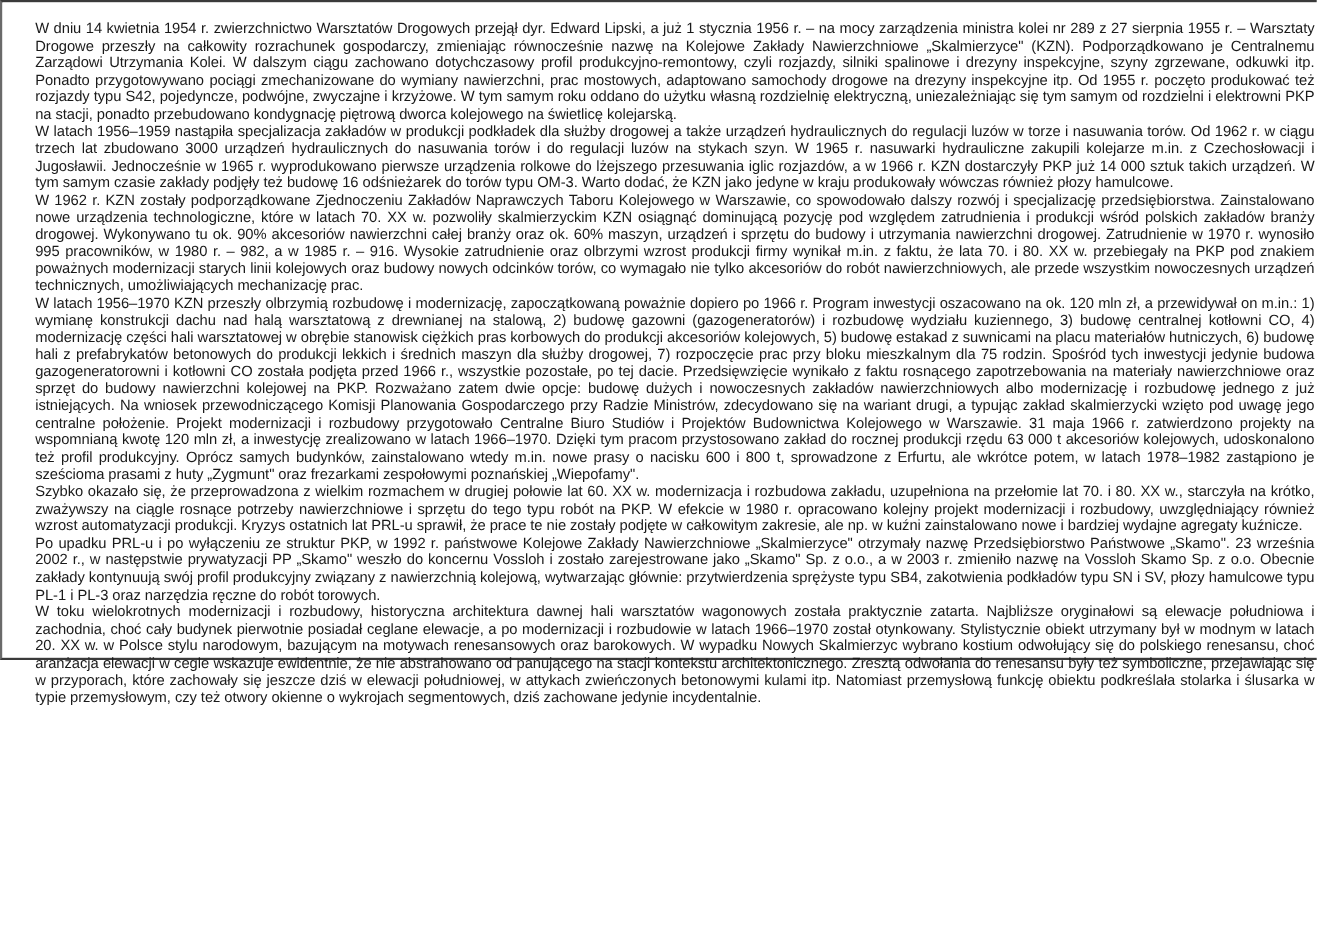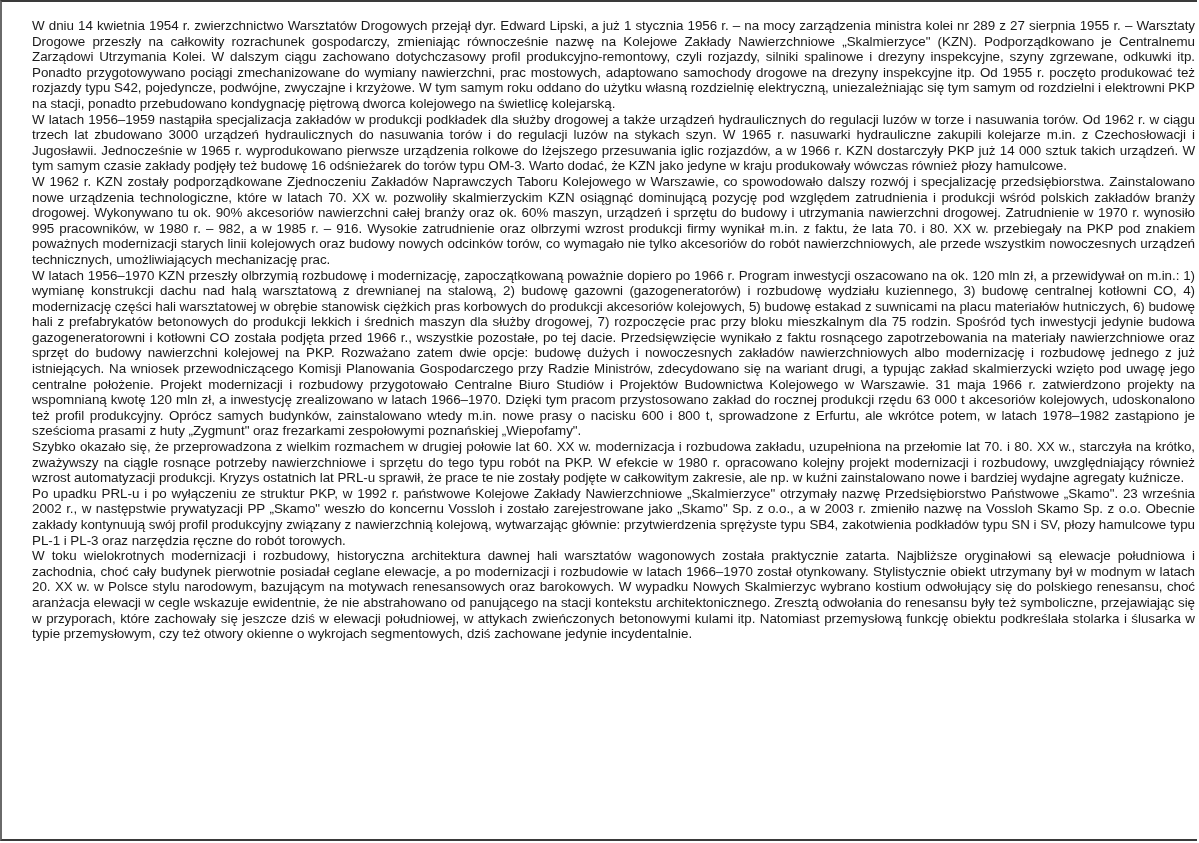--- a/index.html
+++ b/index.html
@@ -7,21 +7,21 @@
       width: 1199px;
       height: 843px;
       background: #ffffff;
       position: relative;
       overflow: hidden;
     }
     .page {
       position: absolute;
       left: 0; top: 0;
       width: 1197px;
-      height: 841px;
+      height: 600px;
       border-top: 2px solid #3a3a3a;
       border-left: 2px solid #6a6a6a;
       border-bottom: 2px solid #3a3a3a;
       background: #ffffff;
       box-sizing: border-box;
     }
     .text {
       position: absolute;
       left: 30px;
       top: 16px;

